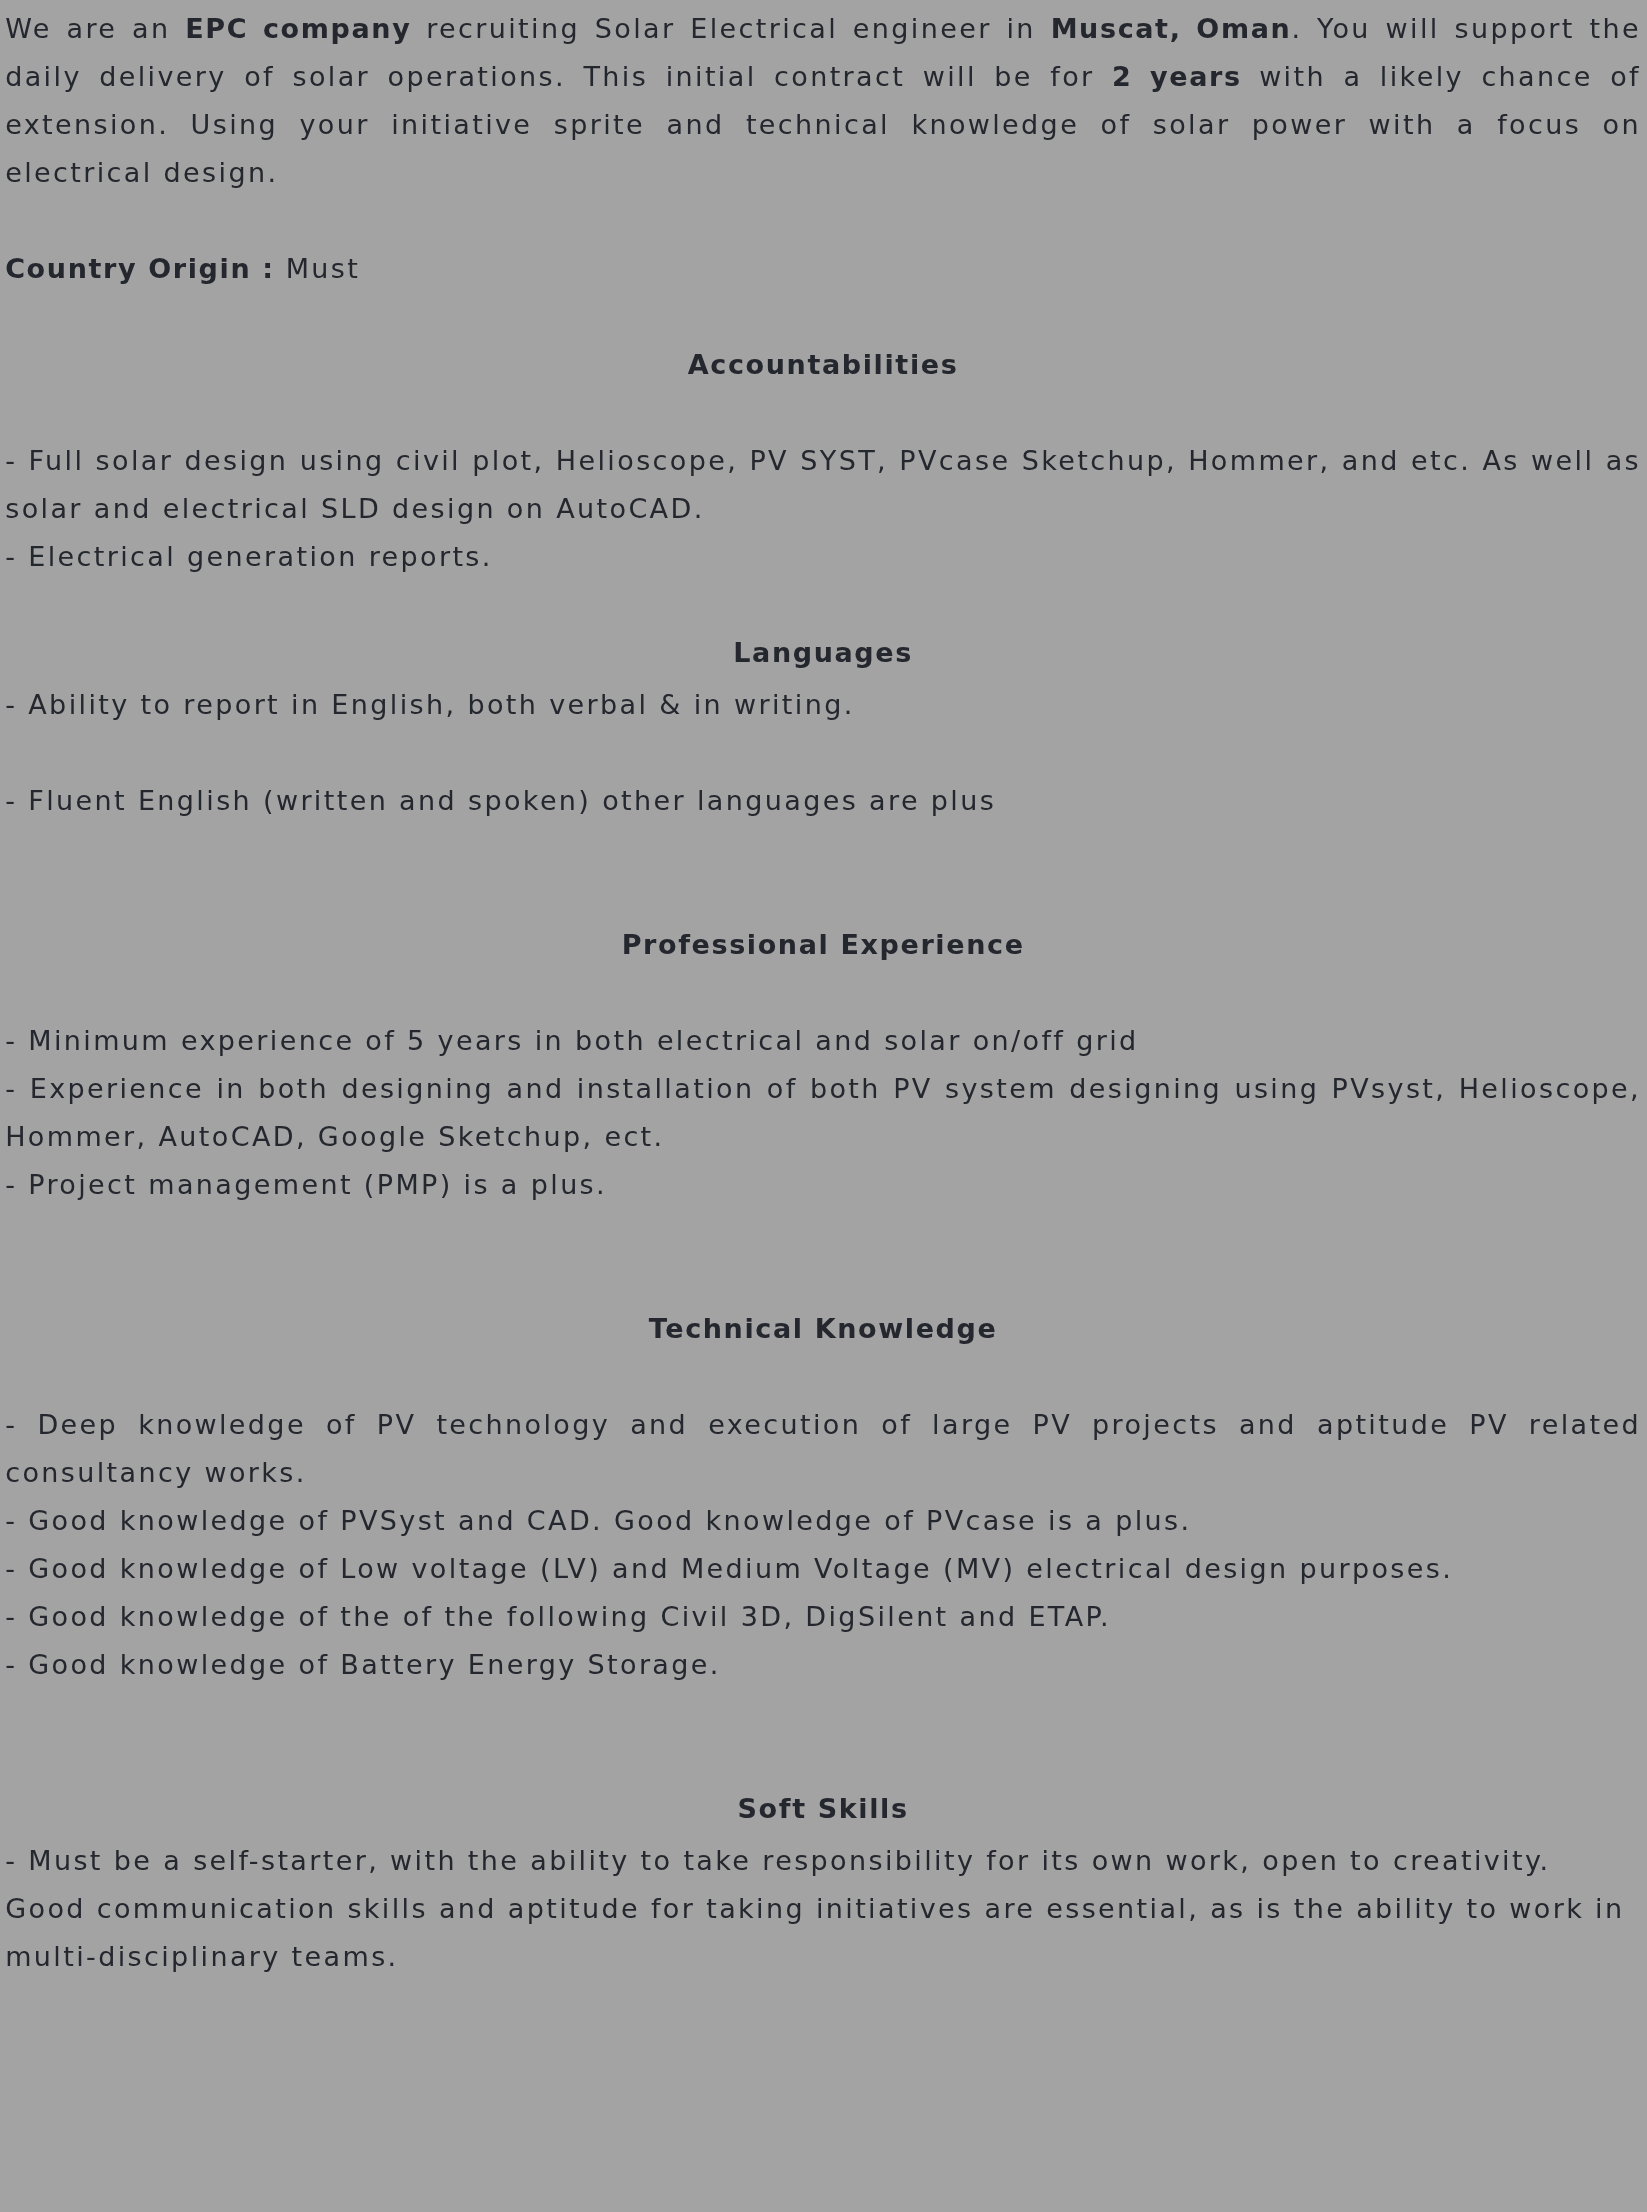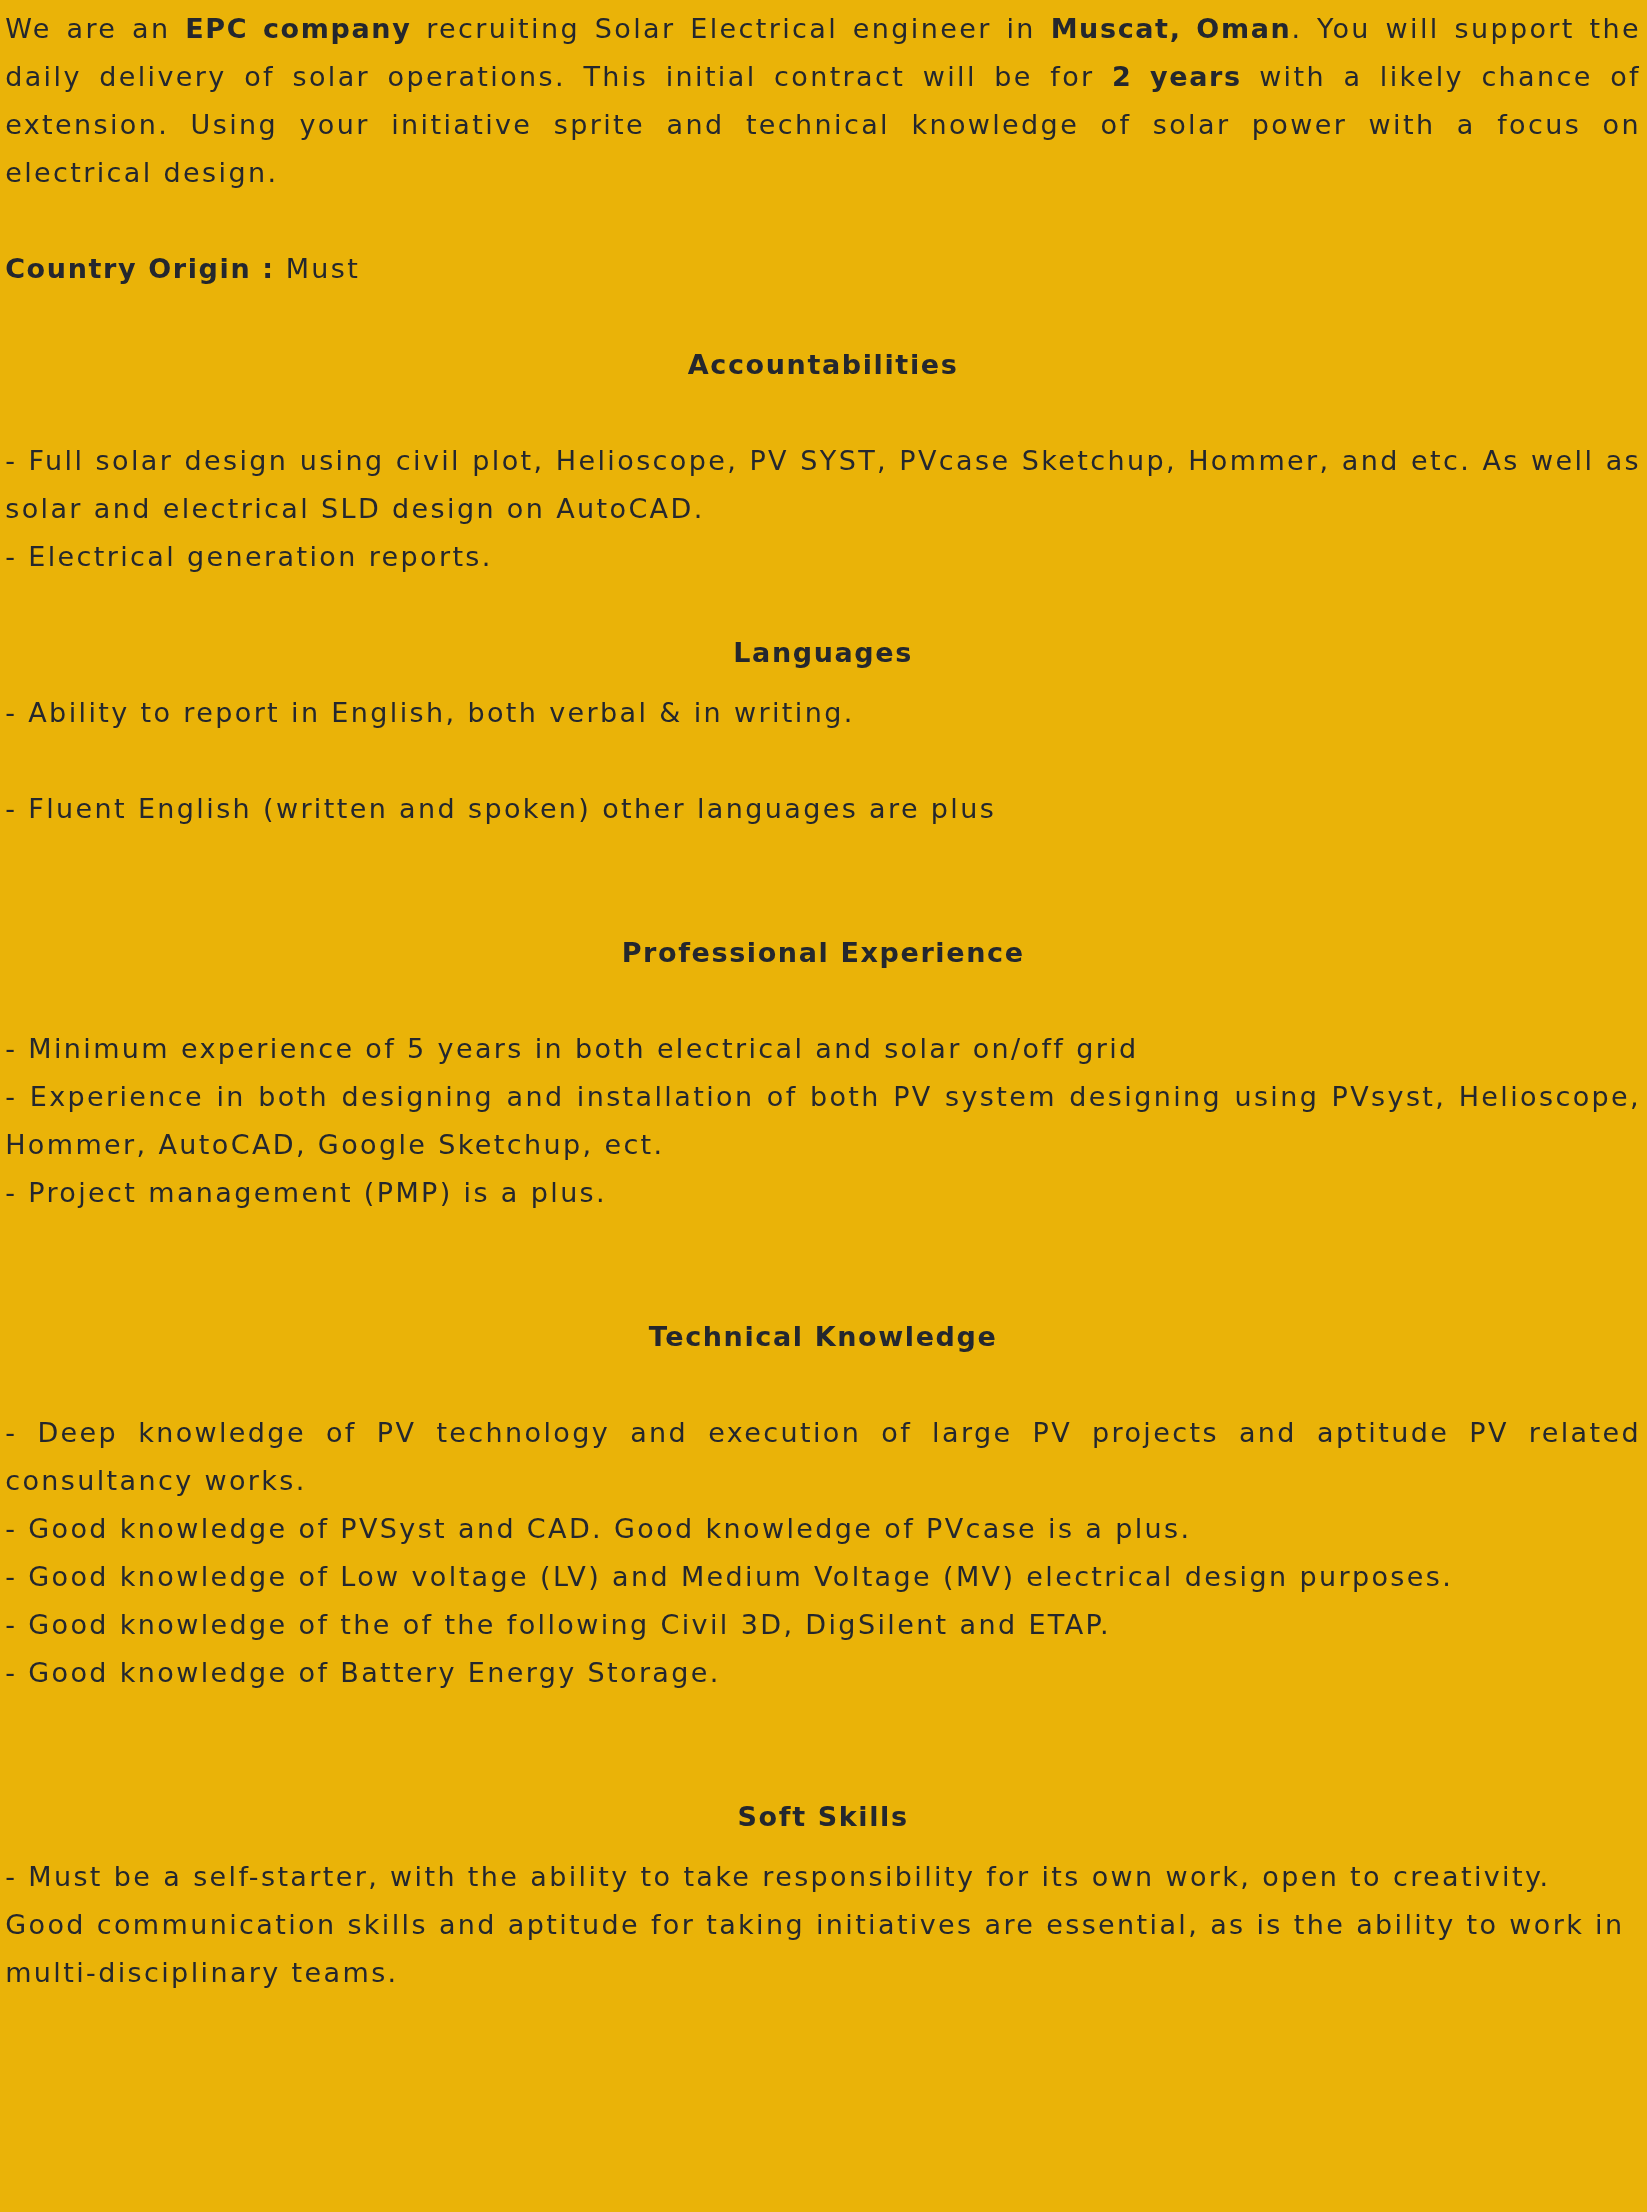--- a/index.html
+++ b/index.html
@@ -5,21 +5,21 @@
   html, body {
     margin: 0;
     padding: 0;
     background: #ffffff;
   }
   .page {
     width: 1648px;
     height: 2213px;
     box-sizing: border-box;
     padding: 5.2px 7px 0 5.2px;
-    background: #eab308;
+    background: #a3a3a3;
     font-family: "DejaVu Sans", "Liberation Sans", sans-serif;
     font-size: 27px;
     line-height: 48px;
     letter-spacing: 0.088em;
     color: #24272e;
     overflow: hidden;
   }
   .para {
     margin: 0;
     padding: 0;
@@ -27,21 +27,21 @@
   .just {
     text-align: justify;
     text-justify: inter-word;
   }
   .b, .heading {
     font-weight: 700;
     letter-spacing: 0.06em;
     text-align: center;
   }
   .heading {
-    margin: 12px;
+    margin: 4px;
     padding: 0;
   }
   .g1 { margin-top: 48px; }   
   .g2 { margin-top: 96px; }  
 </style>
 </head>
 <body>
 
 <div class="page">
 

